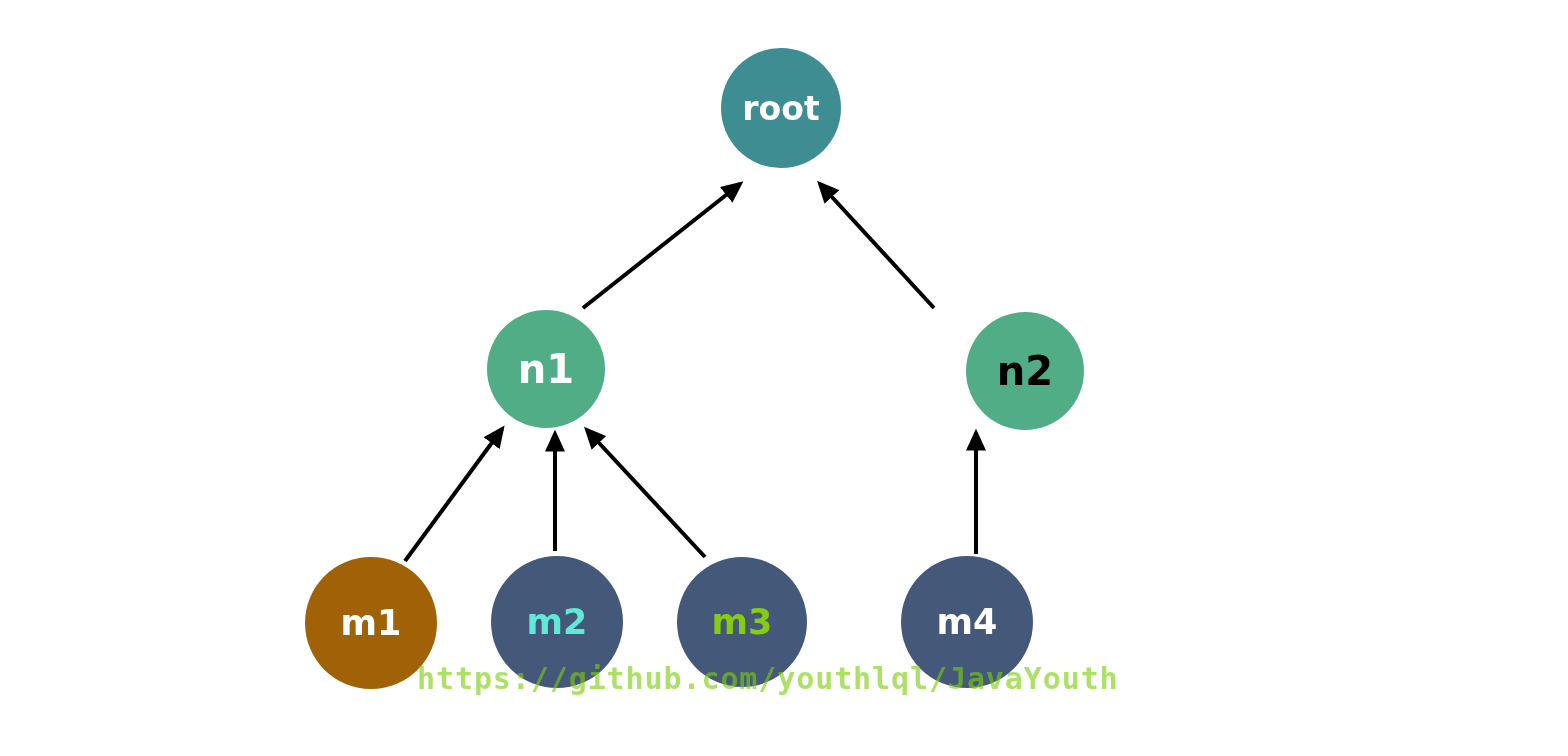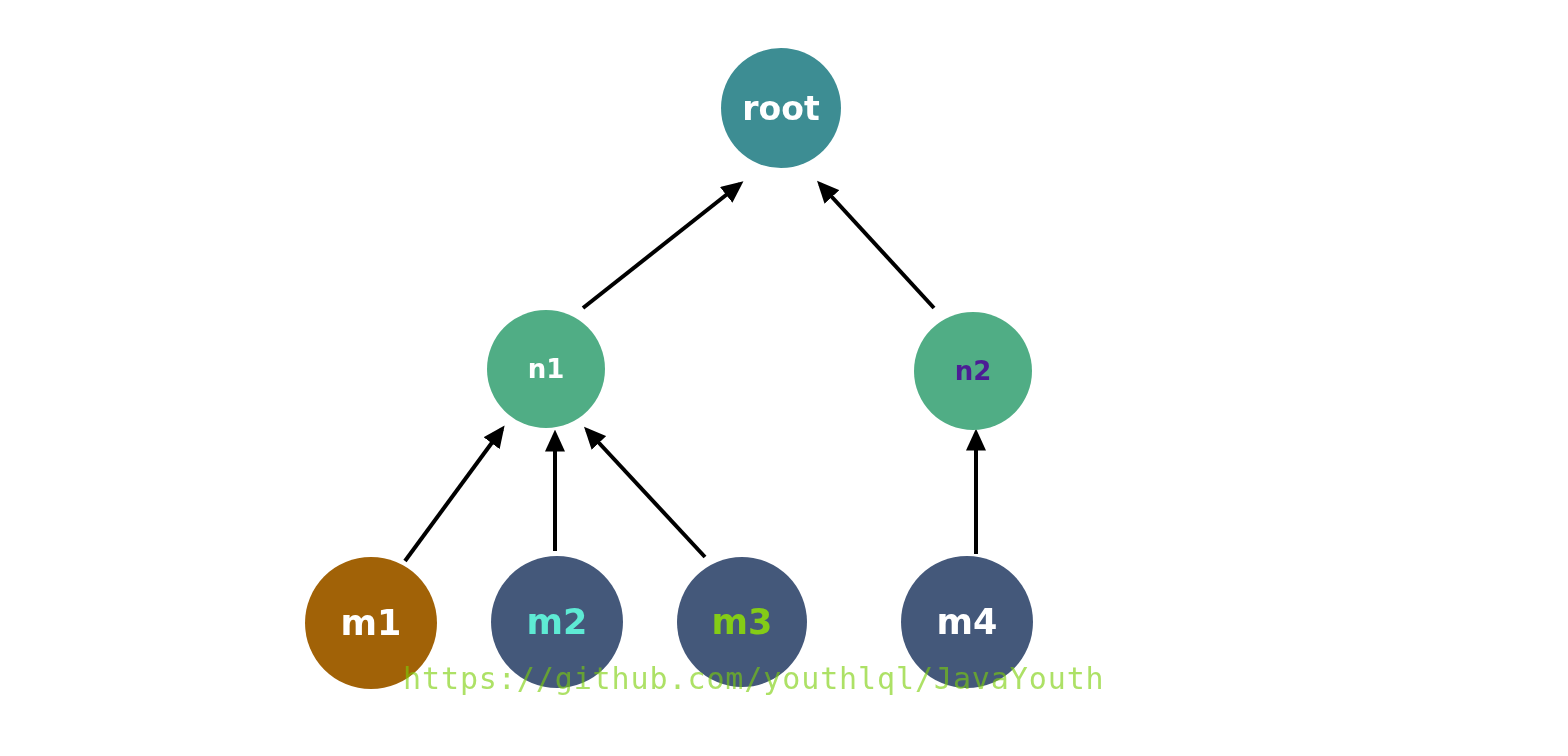--- a/index.html
+++ b/index.html
@@ -28,21 +28,21 @@
     border-radius: 50%;
     display: flex;
     align-items: center;
     justify-content: center;
     color: #ffffff;
     font-weight: bold;
     z-index: 2;
     user-select: none;
   }
   .node.level-root  { font-size: 33px; }
-  .node.level-middle{ font-size: 26px; }
+  .node.level-middle{ font-size: 40px; }
   .node.level-leaf  { font-size: 35px; }
   .watermark {
     position: absolute;
     z-index: 3;
     font-family: "DejaVu Sans Mono", "Liberation Mono", monospace;
     font-size: 30px;
     letter-spacing: 0.9px;
     white-space: nowrap;
     pointer-events: none;
   }
@@ -64,30 +64,30 @@
       <line x1="705" y1="557" x2="587" y2="430" stroke="#000000" stroke-width="4" marker-end="url(#arrowhead)"></line>
       <line x1="976" y1="554" x2="976" y2="433" stroke="#000000" stroke-width="4" marker-end="url(#arrowhead)"></line>
     </svg>
   <div id="nodes-layer">
       <div class="node level-root" style="left: 721px; top: 48px; width: 120px; height: 120px; background: rgb(61, 141, 147); color: rgb(255, 255, 255);">
         <span>root</span>
       </div>
       <div class="node level-middle" style="left: 487px; top: 310px; width: 118px; height: 118px; background: rgb(80, 173, 133); color: rgb(255, 255, 255);">
         <span>n1</span>
       </div>
-      <div class="node level-middle" style="left: 914px; top: 312px; width: 118px; height: 118px; background: rgb(80, 173, 133); color: #4c1d95;">
+      <div class="node level-middle" style="left: 966px; top: 312px; width: 118px; height: 118px; background: rgb(80, 173, 133); color: #000000;">
         <span>n2</span>
       </div>
       <div class="node level-leaf" style="left: 305px; top: 557px; width: 132px; height: 132px; background: #a16207; color: rgb(255, 255, 255);">
         <span>m1</span>
       </div>
       <div class="node level-leaf" style="left: 491px; top: 556px; width: 132px; height: 132px; background: rgb(68, 88, 122); color: #5eead4;">
         <span>m2</span>
       </div>
       <div class="node level-leaf" style="left: 677px; top: 557px; width: 130px; height: 130px; background: rgb(68, 88, 122); color: #84cc16;">
         <span>m3</span>
       </div>
       <div class="node level-leaf" style="left: 901px; top: 556px; width: 132px; height: 132px; background: rgb(68, 88, 122); color: rgb(255, 255, 255);">
         <span>m4</span>
       </div>
     </div>
-  <div class="watermark" id="watermark" style="left: 403px; top: 661px; color: rgb(124, 207, 10); opacity: 0.62;">https://github.com/youthlql/JavaYouth</div>
+  <div class="watermark" id="watermark" style="left: 417px; top: 661px; color: rgb(124, 207, 10); opacity: 0.62; font-weight: bold;">https://github.com/youthlql/JavaYouth</div>
 </div>
 
 </body></html>

